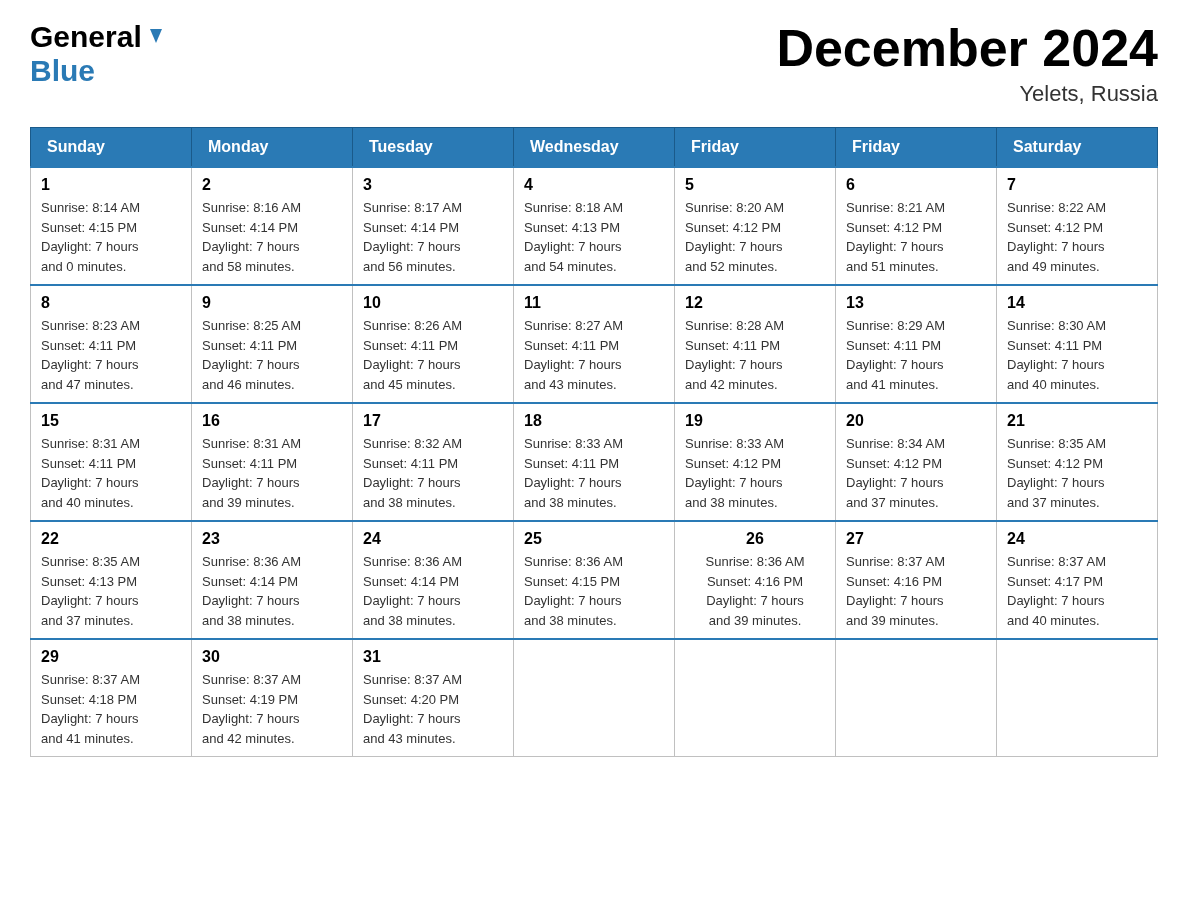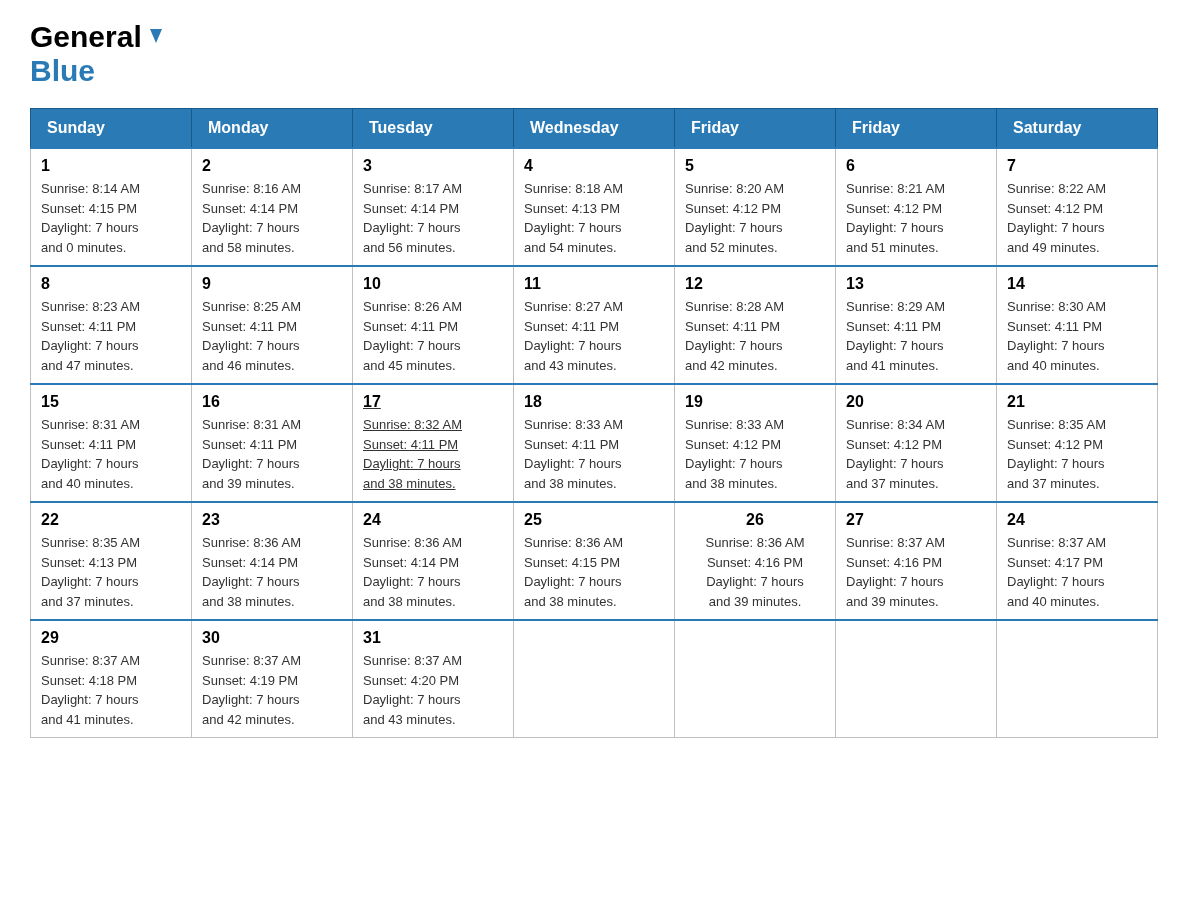--- a/index.html
+++ b/index.html
@@ -96,20 +96,24 @@
       <span style="display:inline-block;margin-left:6px;margin-top:2px;">
         <svg width="22" height="22" viewBox="0 0 22 22">
           <polygon points="2,4 14,4 8,18" fill="#2a7ab5"></polygon>
         </svg>
       </span>
     </div>
     <div>
       <span style="font-size:30px;font-weight:bold;color:#2a7ab5;font-family:Arial,sans-serif;">Blue</span>
     </div>
   </div>
+  <div class="title-block">
+    <div class="month-title">December 2024</div>
+    <div class="location">Yelets, Russia</div>
+  </div>
 </div>
 
 <table class="calendar">
   <thead>
     <tr id="header-row">
         <th>Sunday</th>
         <th>Monday</th>
         <th>Tuesday</th>
         <th>Wednesday</th>
         <th>Friday</th>
@@ -180,21 +184,21 @@
       </tr>
       <tr>
         <td style="border-top: 2px solid rgb(42, 122, 181);">
         <span class="day-num">15</span>
         <span class="day-info">Sunrise: 8:31 AM<br>Sunset: 4:11 PM<br>Daylight: 7 hours<br>and 40 minutes.</span>
       </td>
         <td style="border-top: 2px solid rgb(42, 122, 181);">
         <span class="day-num">16</span>
         <span class="day-info">Sunrise: 8:31 AM<br>Sunset: 4:11 PM<br>Daylight: 7 hours<br>and 39 minutes.</span>
       </td>
-        <td style="border-top: 2px solid rgb(42, 122, 181); text-decoration: underline;">
+        <td style="border-top: 2px solid rgb(42, 122, 181);">
         <span class="day-num">17</span>
         <span class="day-info">Sunrise: 8:32 AM<br>Sunset: 4:11 PM<br>Daylight: 7 hours<br>and 38 minutes.</span>
       </td>
         <td style="border-top: 2px solid rgb(42, 122, 181);">
         <span class="day-num">18</span>
         <span class="day-info">Sunrise: 8:33 AM<br>Sunset: 4:11 PM<br>Daylight: 7 hours<br>and 38 minutes.</span>
       </td>
         <td style="border-top: 2px solid rgb(42, 122, 181);">
         <span class="day-num">19</span>
         <span class="day-info">Sunrise: 8:33 AM<br>Sunset: 4:12 PM<br>Daylight: 7 hours<br>and 38 minutes.</span>

